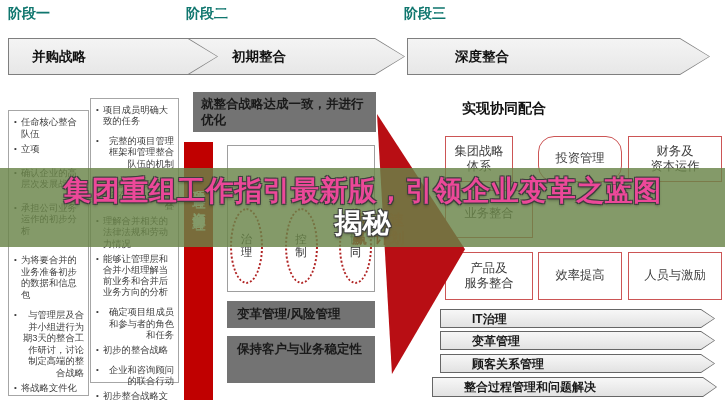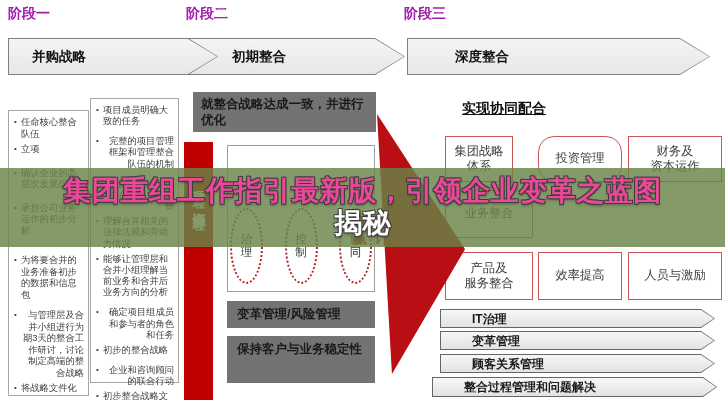--- a/index.html
+++ b/index.html
@@ -5,21 +5,21 @@
   html,body{margin:0;padding:0;background:#fff;}
   .stage{
     position:relative;width:725px;height:400px;background:#ffffff;
     font-family:"Liberation Sans","DejaVu Sans",sans-serif;
     overflow:hidden;color:#1a1a1a;
   }
   .abs{position:absolute;}
   .prel{white-space:pre-line;}
 
   
-  .phase{font-weight:bold;font-size:14px;color:#a21caf;}
+  .phase{font-weight:bold;font-size:14px;color:#0f766e;}
 
   
   .chev{height:37px;}
   .chev .outer{position:absolute;inset:0;background:#7f7f7f;
     clip-path:polygon(0 0,calc(100% - 30px) 0,100% 50%,calc(100% - 30px) 100%,0 100%);}
   .chev .inner{position:absolute;inset:1px;background:linear-gradient(#f4f4f4,#e7e7e7);
     clip-path:polygon(0 0,calc(100% - 29px) 0,100% 50%,calc(100% - 29px) 100%,0 100%);}
   .chev .lbl{position:absolute;top:50%;transform:translateY(-50%);
     font-weight:bold;font-size:13.5px;color:#111;white-space:nowrap;font-family:Liberation Mono, monospace;}
 
@@ -45,21 +45,21 @@
   .ell{width:33px;height:76px;border:2px dotted #b02424;border-radius:50%;
     display:flex;align-items:center;justify-content:center;text-align:center;
     font-size:11.5px;line-height:1.15;color:#333;box-sizing:border-box;flex:0 0 auto;}
 
   
   .redtri{background:#b80e14;clip-path:polygon(0% 0%,100% 52%,17% 100%);}
 
   .quickwin{color:#c00000;font-weight:bold;font-size:15px;line-height:1.2;}
 
   
-  .rtitle{font-weight:bold;font-size:14px;color:#111;text-decoration:underline;}
+  .rtitle{font-weight:bold;font-size:14px;color:#111;}
   .gridbox{background:#fff;border:1px solid #cc5555;display:flex;align-items:center;
     justify-content:center;text-align:center;font-size:12.3px;color:#3d3d3d;
     line-height:1.25;box-sizing:border-box;}
 
   
   .banner{height:19px;}
   .banner .outer{position:absolute;inset:0;background:#666;
     clip-path:polygon(0 0,calc(100% - 14px) 0,100% 50%,calc(100% - 14px) 100%,0 100%);}
   .banner .inner{position:absolute;inset:1px;background:linear-gradient(#f7f7f7,#e2e2e2);
     clip-path:polygon(0 0,calc(100% - 13px) 0,100% 50%,calc(100% - 13px) 100%,0 100%);}

